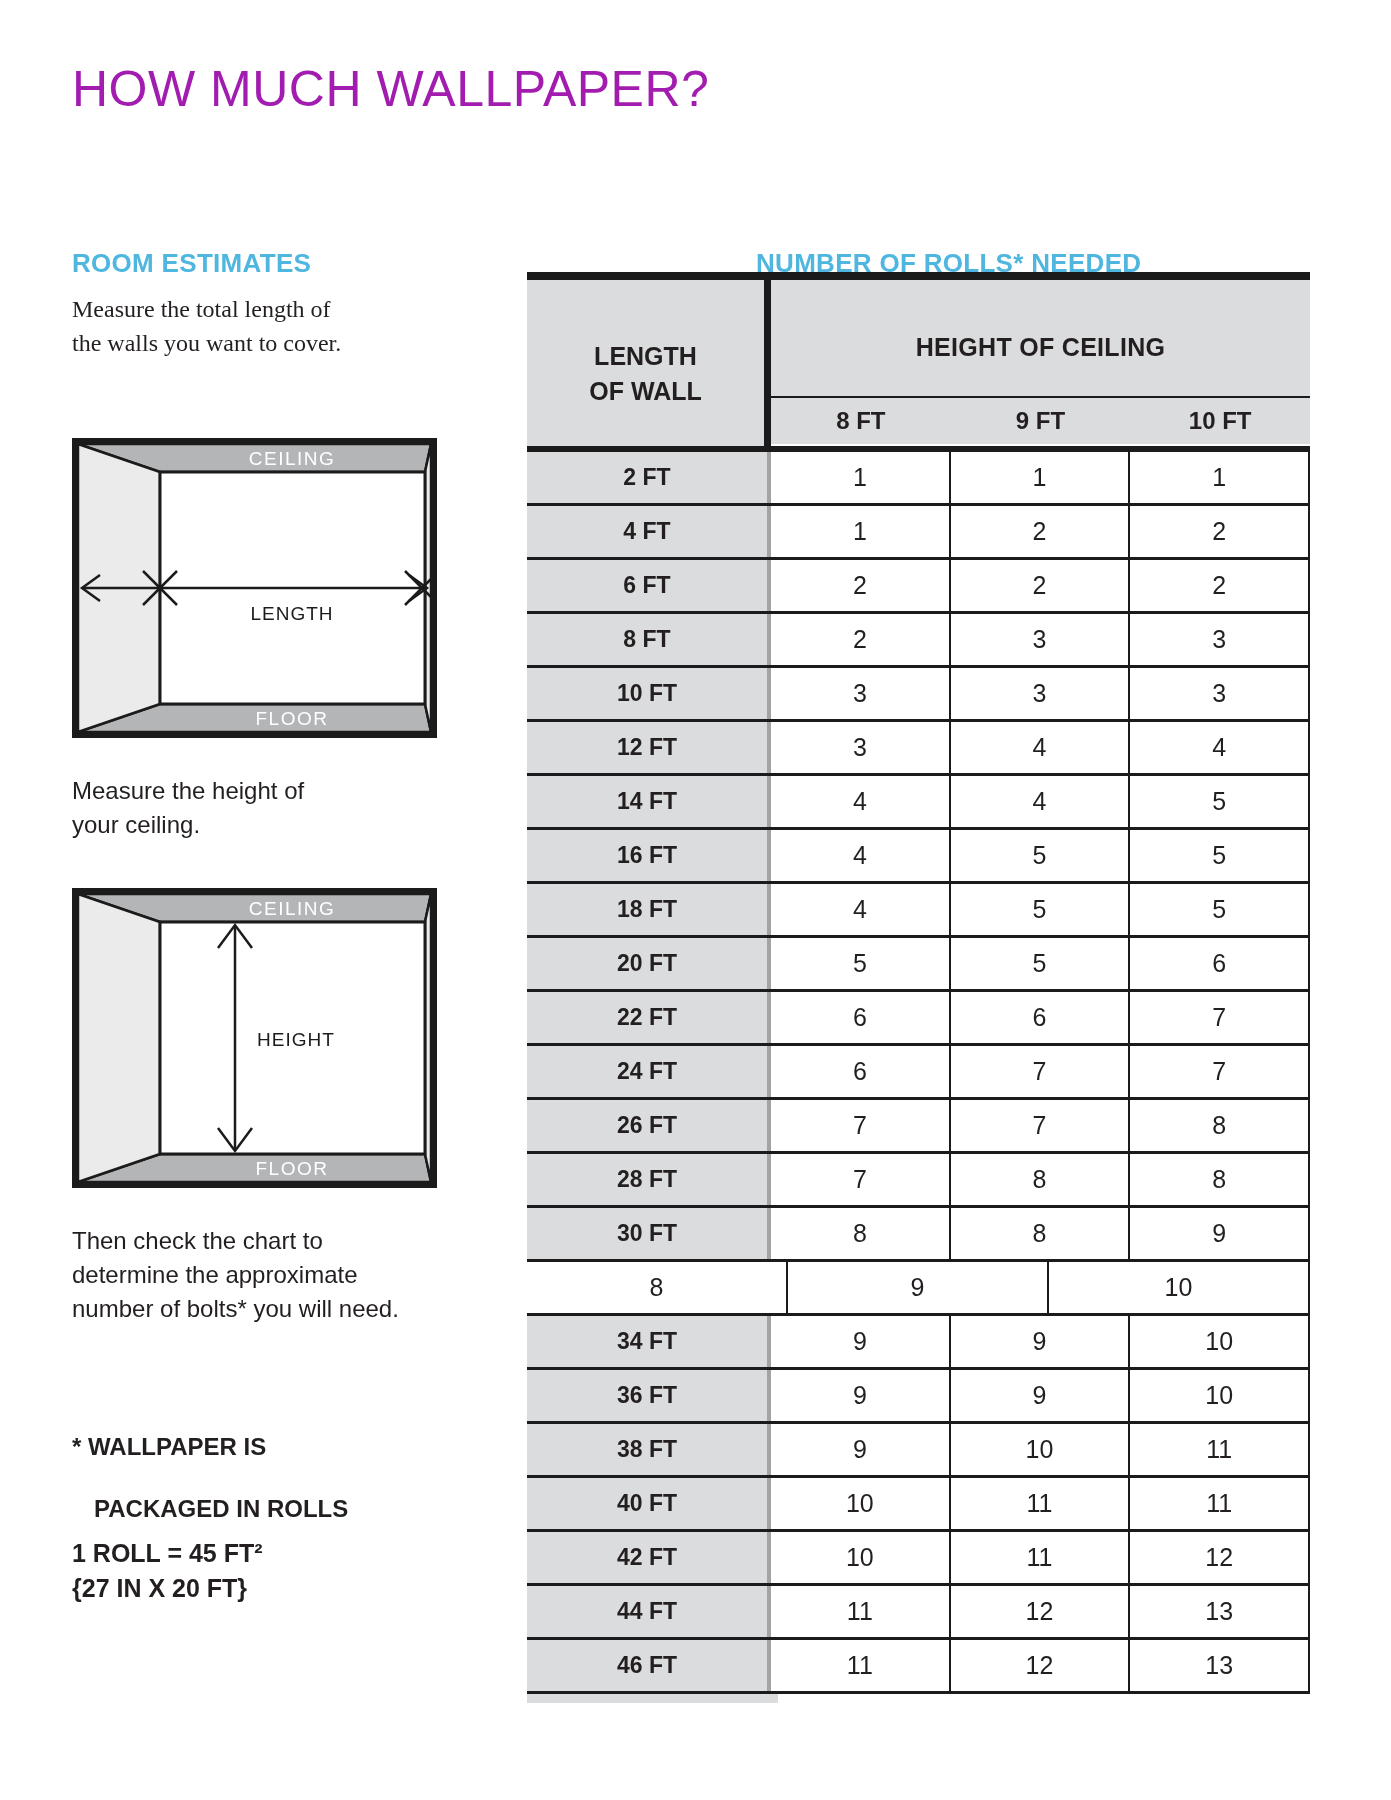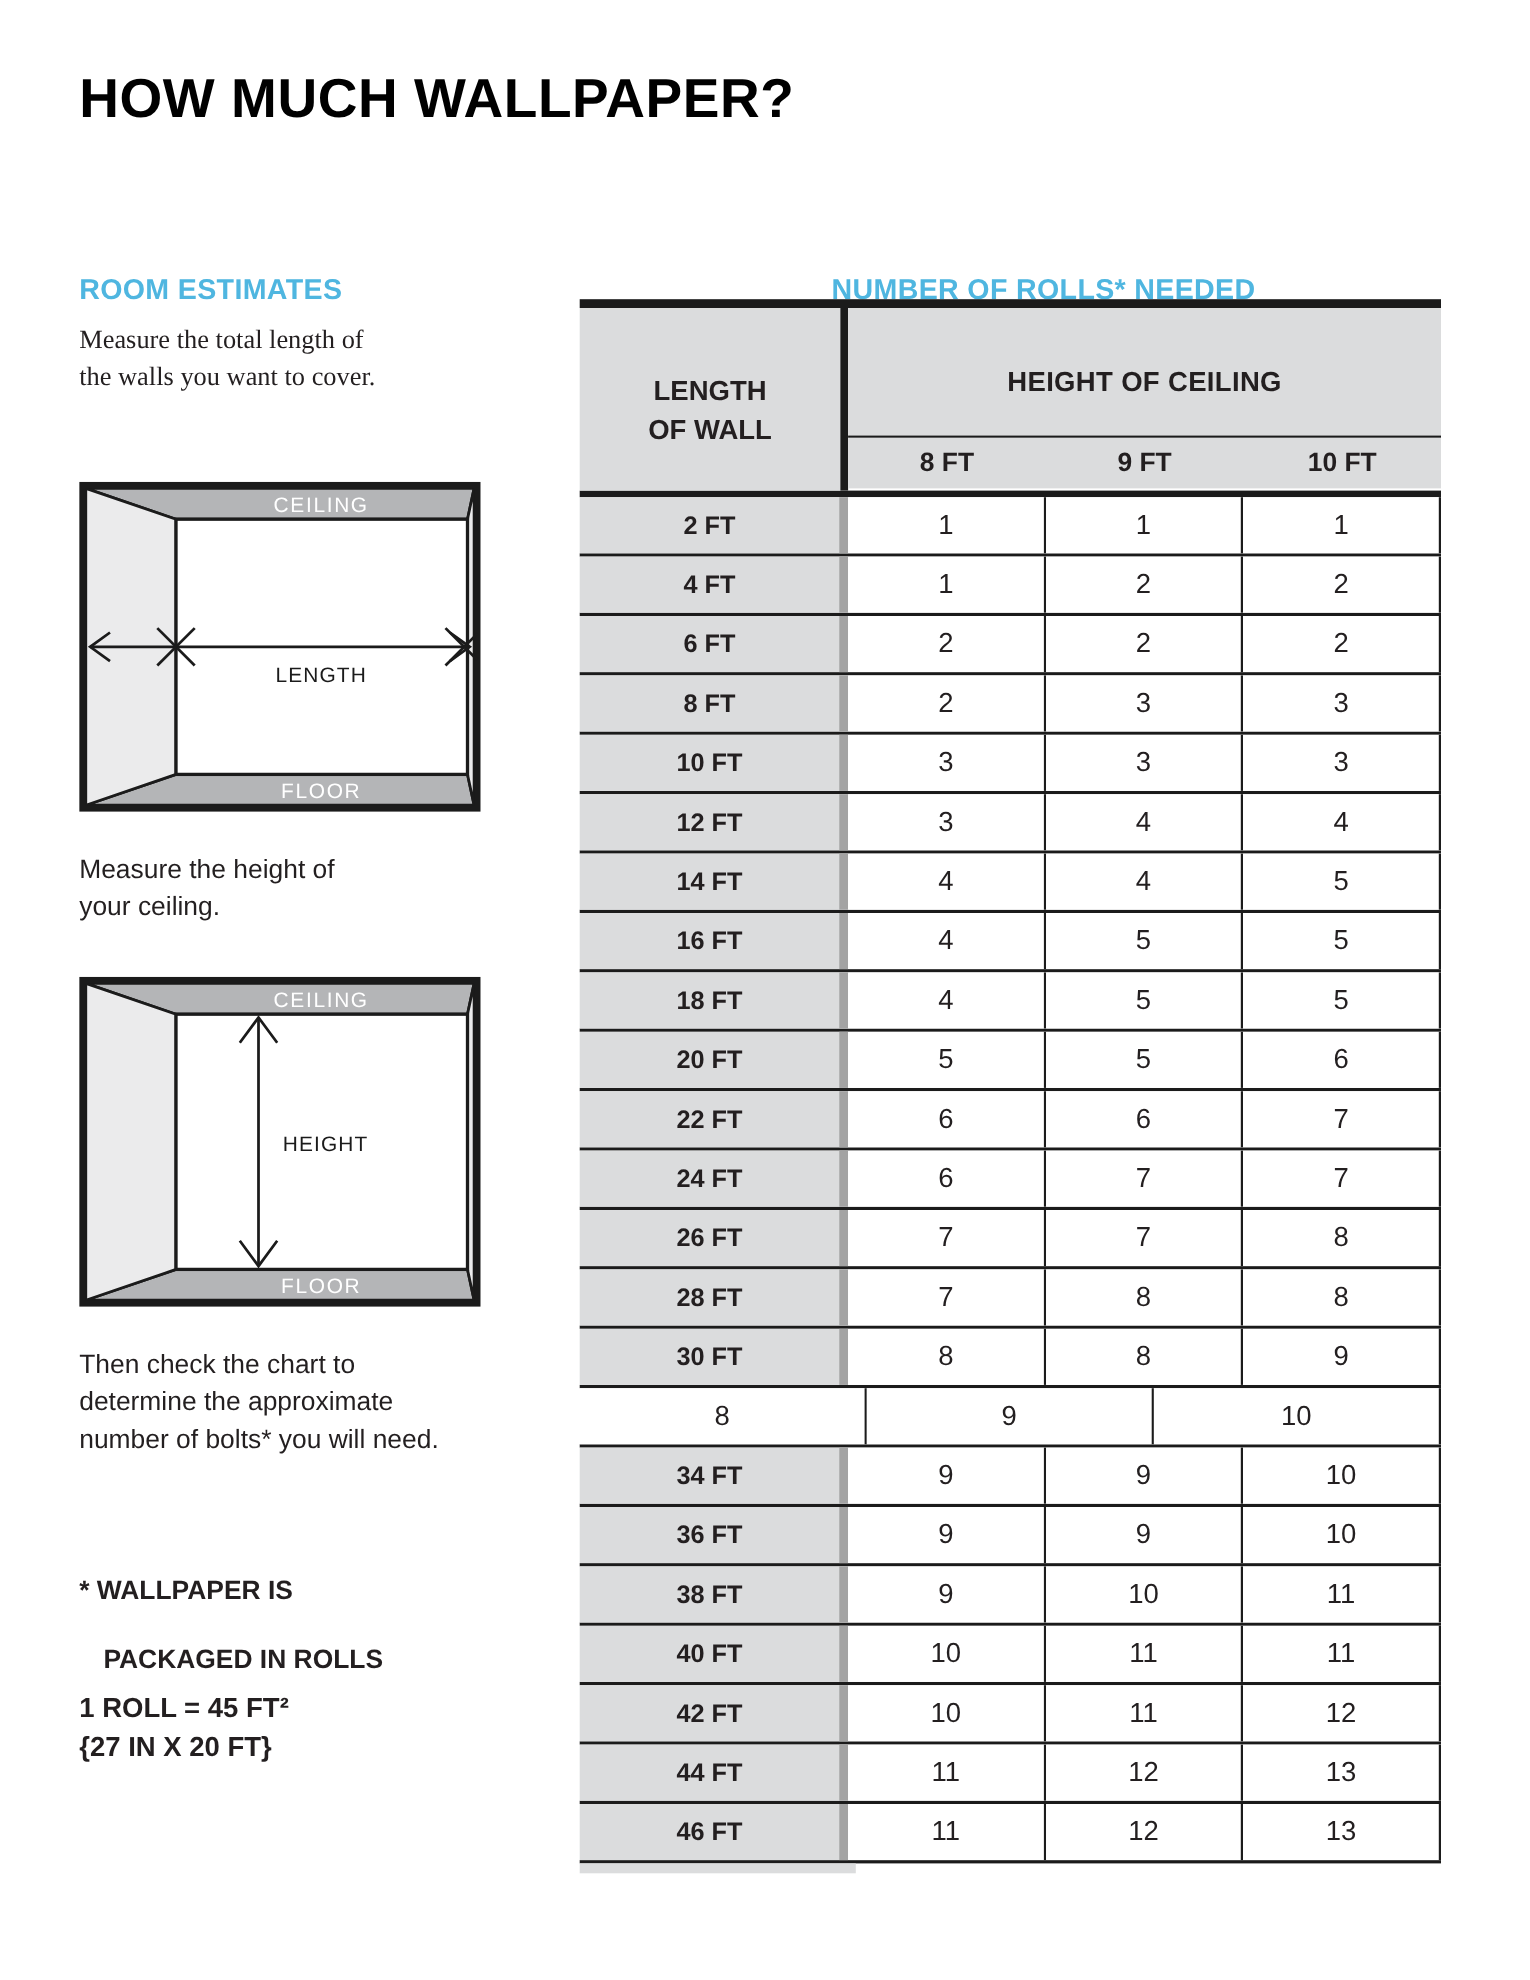--- a/index.html
+++ b/index.html
@@ -5,21 +5,21 @@
   html,body{margin:0;padding:0;}
   body{
     width:1391px;height:1800px;background:#ffffff;position:relative;
     font-family:"Liberation Sans", sans-serif;color:#231f20;
     -webkit-font-smoothing:antialiased;
   }
   *{box-sizing:border-box;}
   .abs{position:absolute;}
 
   .page-title{
-    left:72px;top:60px;font-size:50px;font-weight:700;color:#000000;
+    left:72px;top:60px;font-size:50px;font-weight:400;color:#a21caf;
     letter-spacing:0.5px;white-space:nowrap;
   }
   .sec-heading{
     font-size:26px;font-weight:700;color:#4fb6e0;letter-spacing:0.3px;white-space:nowrap;
   }
   .body-par{font-size:24px;line-height:34px;}
   .body-par.bold{font-weight:700;}
   .indent{margin-left:22px;margin-top:28px;}
 
   
@@ -35,21 +35,21 @@
   .t-hoc{
     height:118px;border-bottom:2px solid #1b1b1b;background:#dbdcdd;
     display:flex;align-items:center;justify-content:center;
     font-weight:700;font-size:25px;letter-spacing:0.3px;padding-top:18px;
   }
   .t-subs{height:46px;display:flex;background:#dbdcdd;}
   .t-subs .sub{flex:1;display:flex;align-items:center;justify-content:center;font-weight:700;font-size:24px;}
   .t-headsep{height:6px;background:#1b1b1b;}
   .trow{display:flex;height:54px;border-bottom:3px solid #1b1b1b;}
   .trow .lab{
-    width:244px;border-right:8px solid #a3a3a3;background:#dbdcdd;
+    width:244px;border-right:4px solid #a3a3a3;background:#dbdcdd;
     display:flex;align-items:center;justify-content:center;font-weight:700;font-size:23px;text-align:right;
   }
   .trow .val{
     flex:1;border-right:2px solid #1b1b1b;background:#ffffff;
     display:flex;align-items:center;justify-content:center;font-size:25px;
   }
   .t-stub{width:251px;height:9px;background:#dbdcdd;}
 
   svg text{font-family:"Liberation Sans", sans-serif;}
 </style>

